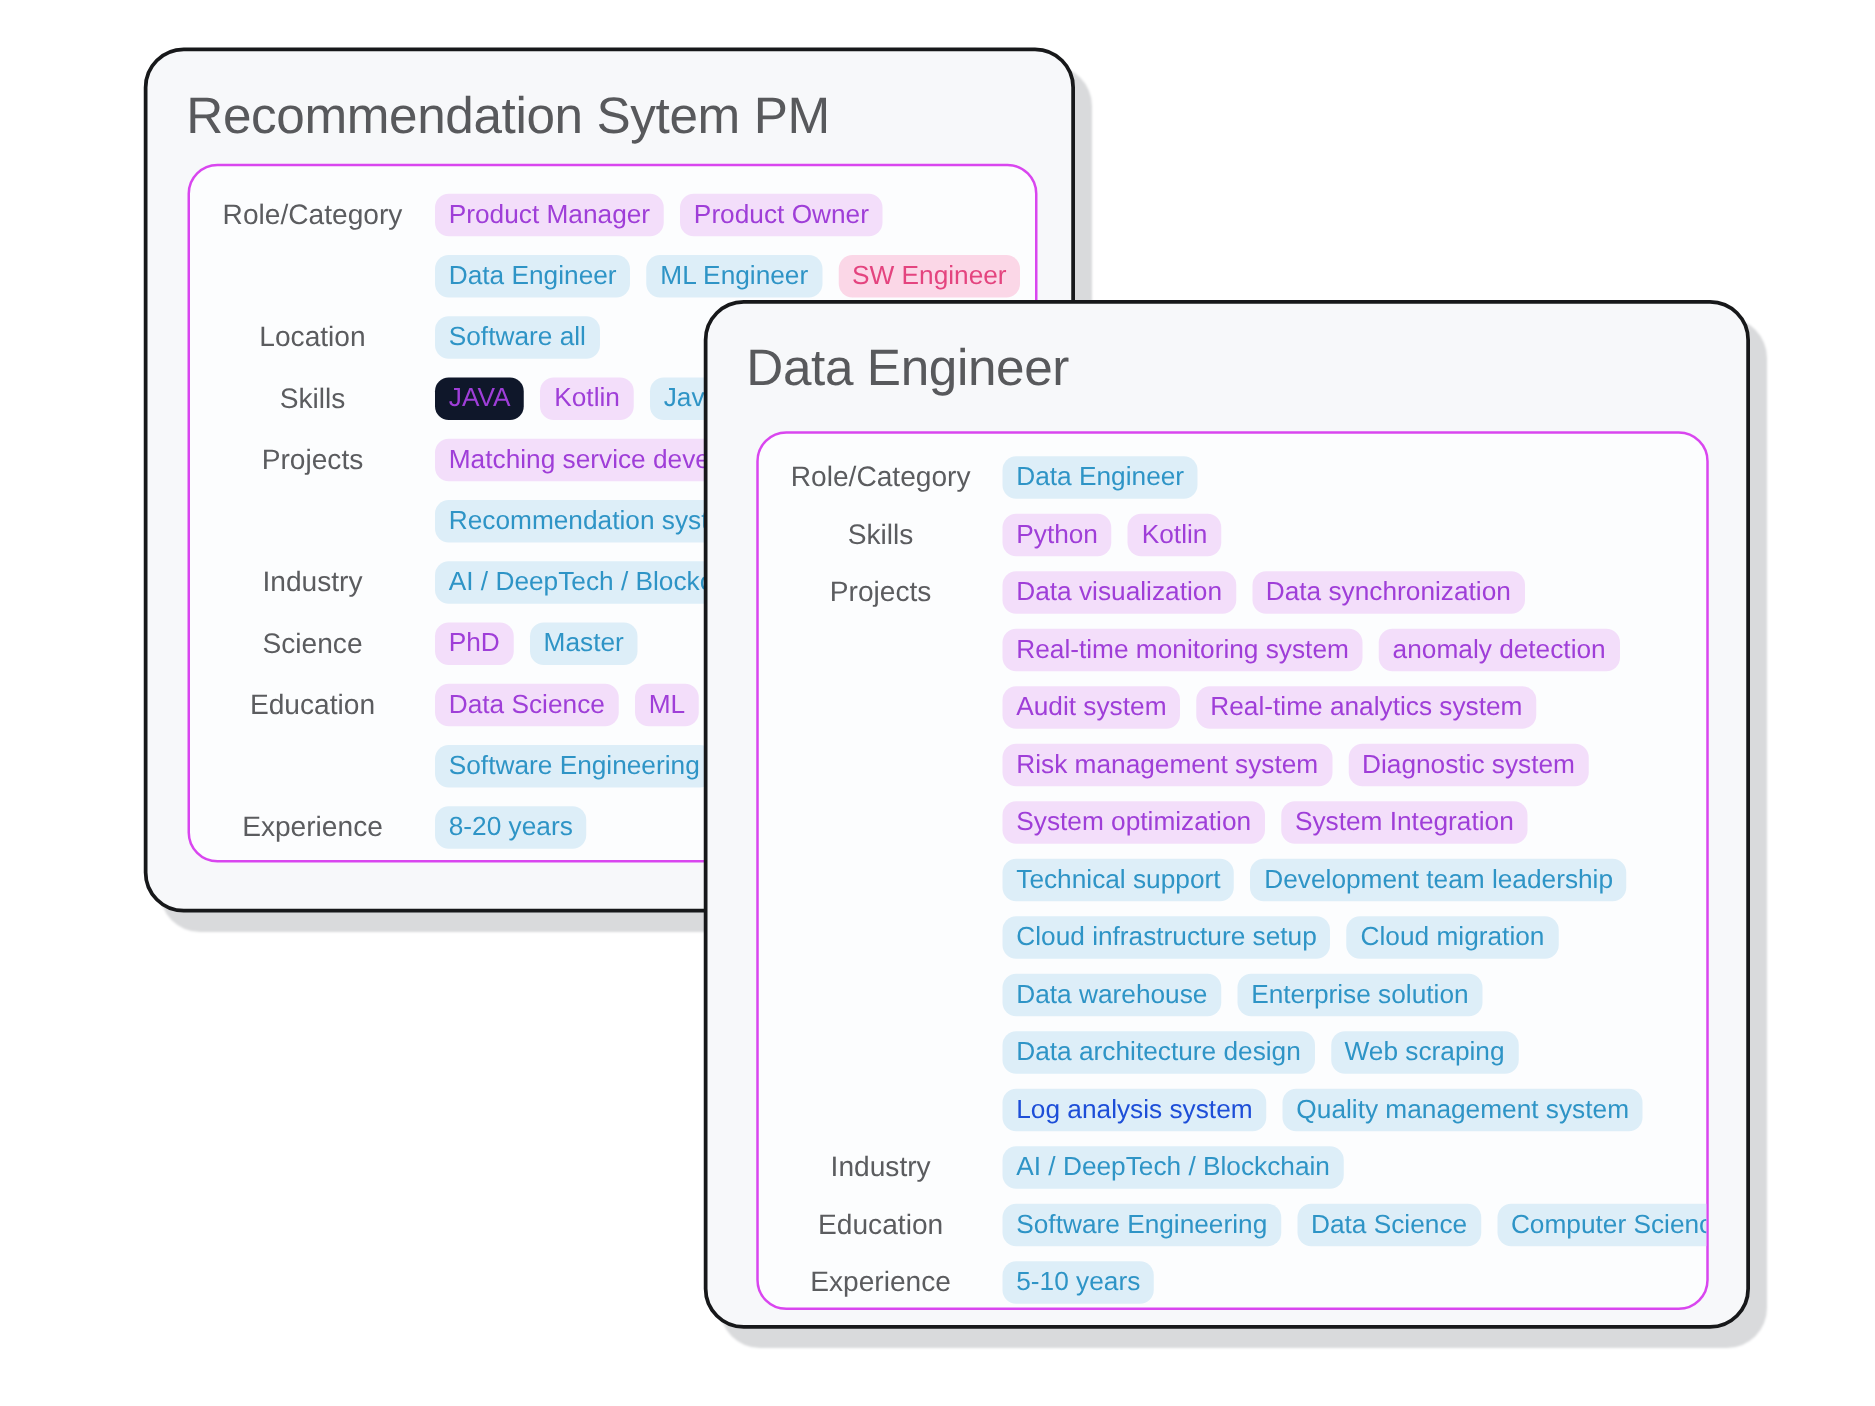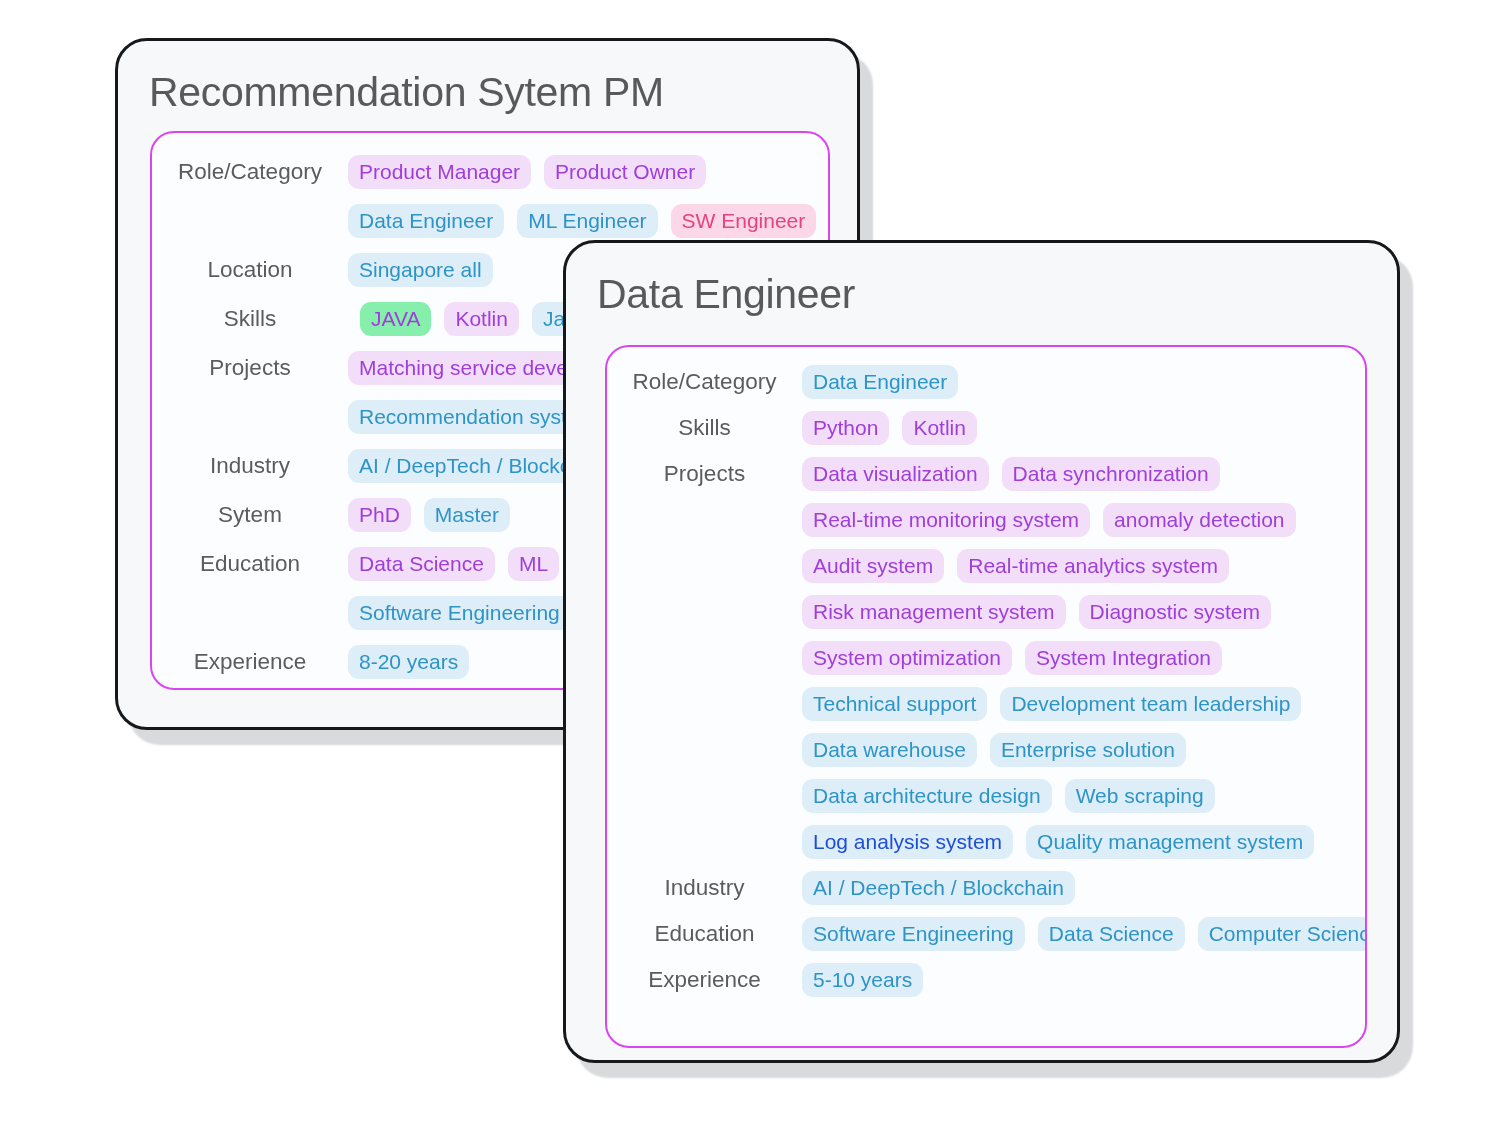--- a/index.html
+++ b/index.html
@@ -129,29 +129,29 @@
               <span class="tag" style="color: rgb(46, 148, 198); background: rgb(221, 238, 248);">Data Engineer</span>
               <span class="tag" style="color: rgb(46, 148, 198); background: rgb(221, 238, 248);">ML Engineer</span>
               <span class="tag" style="color: rgb(228, 68, 127); background: rgb(251, 215, 231);">SW Engineer</span>
             </div>
           </div>
         </div>
         <div class="field">
           <div class="field-label">Location</div>
           <div class="field-lines">
             <div class="tag-line">
-              <span class="tag" style="color: rgb(46, 148, 198); background: rgb(221, 238, 248);">Singapore all</span>
+              <span class="tag" style="color: rgb(46, 148, 198); background: rgb(221, 238, 248);">Software all</span>
             </div>
           </div>
         </div>
         <div class="field">
           <div class="field-label">Skills</div>
           <div class="field-lines">
             <div class="tag-line">
-              <span class="tag" style="color: rgb(159, 62, 216); background: #86efac; margin-left: 12px;">JAVA</span>
+              <span class="tag" style="color: rgb(159, 62, 216); background: #0f172a;">JAVA</span>
               <span class="tag" style="color: rgb(159, 62, 216); background: rgb(243, 222, 250);">Kotlin</span>
               <span class="tag" style="color: rgb(46, 148, 198); background: rgb(221, 238, 248);">JavaScript</span>
             </div>
           </div>
         </div>
         <div class="field">
           <div class="field-label">Projects</div>
           <div class="field-lines">
             <div class="tag-line">
               <span class="tag" style="color: rgb(159, 62, 216); background: rgb(243, 222, 250);">Matching service development</span>
@@ -163,21 +163,21 @@
         </div>
         <div class="field">
           <div class="field-label">Industry</div>
           <div class="field-lines">
             <div class="tag-line">
               <span class="tag" style="color: rgb(46, 148, 198); background: rgb(221, 238, 248);">AI / DeepTech / Blockchain</span>
             </div>
           </div>
         </div>
         <div class="field">
-          <div class="field-label">Sytem</div>
+          <div class="field-label">Science</div>
           <div class="field-lines">
             <div class="tag-line">
               <span class="tag" style="color: rgb(159, 62, 216); background: rgb(243, 222, 250);">PhD</span>
               <span class="tag" style="color: rgb(46, 148, 198); background: rgb(221, 238, 248);">Master</span>
             </div>
           </div>
         </div>
         <div class="field">
           <div class="field-label">Education</div>
           <div class="field-lines">
@@ -243,20 +243,24 @@
             </div>
             <div class="tag-line">
               <span class="tag" style="color: rgb(159, 62, 216); background: rgb(243, 222, 250);">System optimization</span>
               <span class="tag" style="color: rgb(159, 62, 216); background: rgb(243, 222, 250);">System Integration</span>
             </div>
             <div class="tag-line">
               <span class="tag" style="color: rgb(46, 148, 198); background: rgb(221, 238, 248);">Technical support</span>
               <span class="tag" style="color: rgb(46, 148, 198); background: rgb(221, 238, 248);">Development team leadership</span>
             </div>
             <div class="tag-line">
+              <span class="tag" style="color: rgb(46, 148, 198); background: rgb(221, 238, 248);">Cloud infrastructure setup</span>
+              <span class="tag" style="color: rgb(46, 148, 198); background: rgb(221, 238, 248);">Cloud migration</span>
+            </div>
+            <div class="tag-line">
               <span class="tag" style="color: rgb(46, 148, 198); background: rgb(221, 238, 248);">Data warehouse</span>
               <span class="tag" style="color: rgb(46, 148, 198); background: rgb(221, 238, 248);">Enterprise solution</span>
             </div>
             <div class="tag-line">
               <span class="tag" style="color: rgb(46, 148, 198); background: rgb(221, 238, 248);">Data architecture design</span>
               <span class="tag" style="color: rgb(46, 148, 198); background: rgb(221, 238, 248);">Web scraping</span>
             </div>
             <div class="tag-line">
               <span class="tag" style="color: #1d4ed8; background: rgb(221, 238, 248);">Log analysis system</span>
               <span class="tag" style="color: rgb(46, 148, 198); background: rgb(221, 238, 248);">Quality management system</span>

